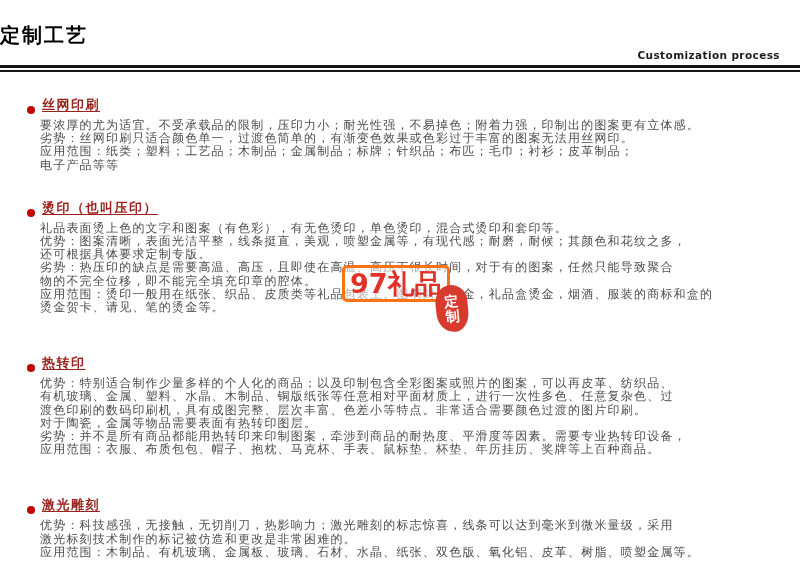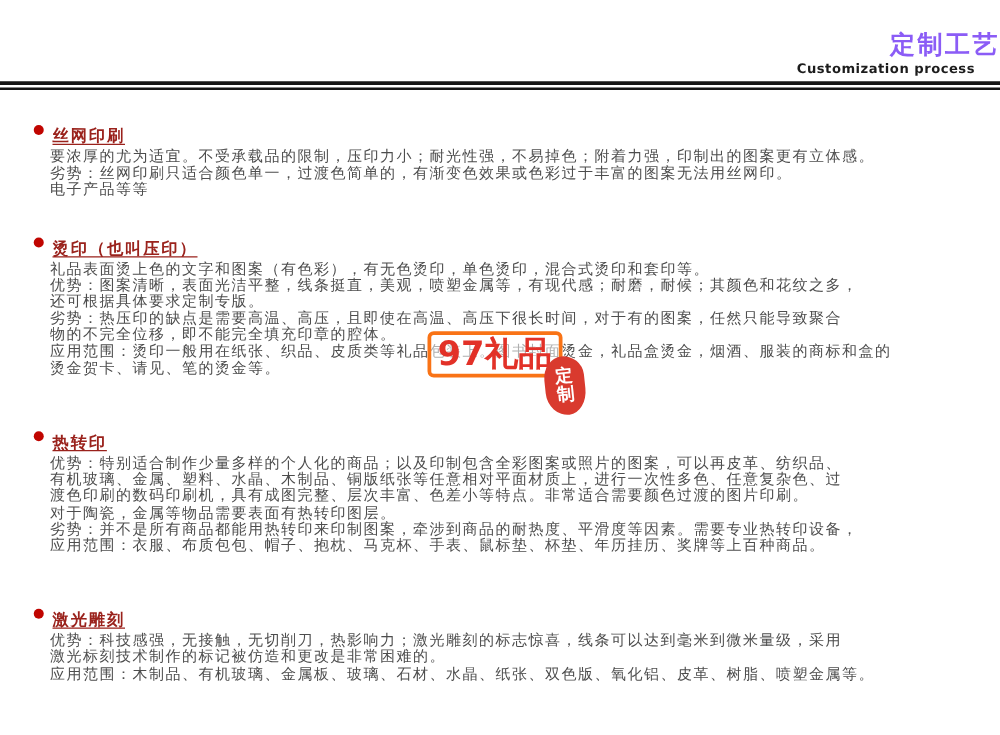--- a/index.html
+++ b/index.html
@@ -6,39 +6,39 @@
   body{
     width:800px;height:588px;
     background:#ffffff;
     font-family:"DejaVu Sans","Liberation Sans",sans-serif;
     position:relative;overflow:hidden;
     -webkit-font-smoothing:antialiased;
   }
   
   .header{padding-top:22px;}
   .header-title{
-    text-align:right;
-    font-size:20px;font-weight:bold;color:#8b5cf6;
+    text-align:left;
+    font-size:20px;font-weight:bold;color:#000000;
     letter-spacing:2px;line-height:26px;
   }
   .header-sub{
     text-align:right;padding-right:20px;
     font-size:10.5px;font-weight:bold;color:#1c1c1c;
     letter-spacing:0.4px;line-height:13px;margin-top:1px;
   }
   .double-rule{
     margin-top:3px;
     height:2px;
     border-top:3px solid #141414;
     border-bottom:2px solid #141414;
   }
   
   .content{padding:0 18px 0 27px;}
   .section{}
-  .section-head{display:flex;align-items:flex-start;height:14px;}
+  .section-head{display:flex;align-items:flex-end;height:14px;}
   .bullet{
     display:inline-block;width:8px;height:8px;border-radius:50%;
     background:#c00500;margin-right:7px;flex:0 0 auto;
   }
   .section-title{
     color:#9a221c;font-size:13px;font-weight:bold;
     letter-spacing:1.5px;
     text-decoration:underline;
     text-underline-offset:2px;
   }
@@ -85,20 +85,21 @@
 <div class="content">
 
   <div class="section m1">
     <div class="section-head">
       <span class="bullet"></span>
       <span class="section-title">丝网印刷</span>
     </div>
     <div class="section-body">
         <div>要浓厚的尤为适宜。不受承载品的限制，压印力小；耐光性强，不易掉色；附着力强，印制出的图案更有立体感。</div>
         <div>劣势：丝网印刷只适合颜色单一，过渡色简单的，有渐变色效果或色彩过于丰富的图案无法用丝网印。</div>
+        <div>应用范围：纸类；塑料；工艺品；木制品；金属制品；标牌；针织品；布匹；毛巾；衬衫；皮革制品；</div>
         <div>电子产品等等</div>
       </div>
   </div>
 
   <div class="section m2">
     <div class="section-head">
       <span class="bullet"></span>
       <span class="section-title">烫印（也叫压印）</span>
     </div>
     <div class="section-body">

